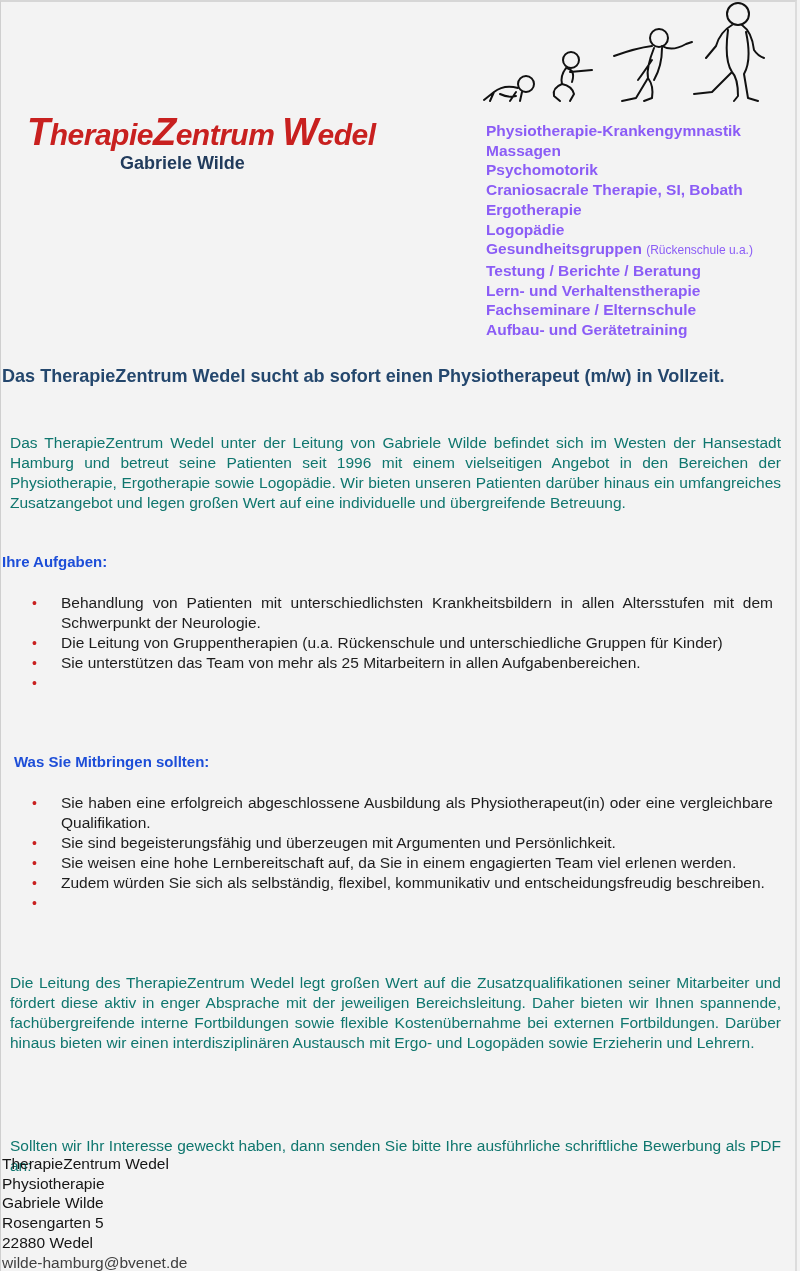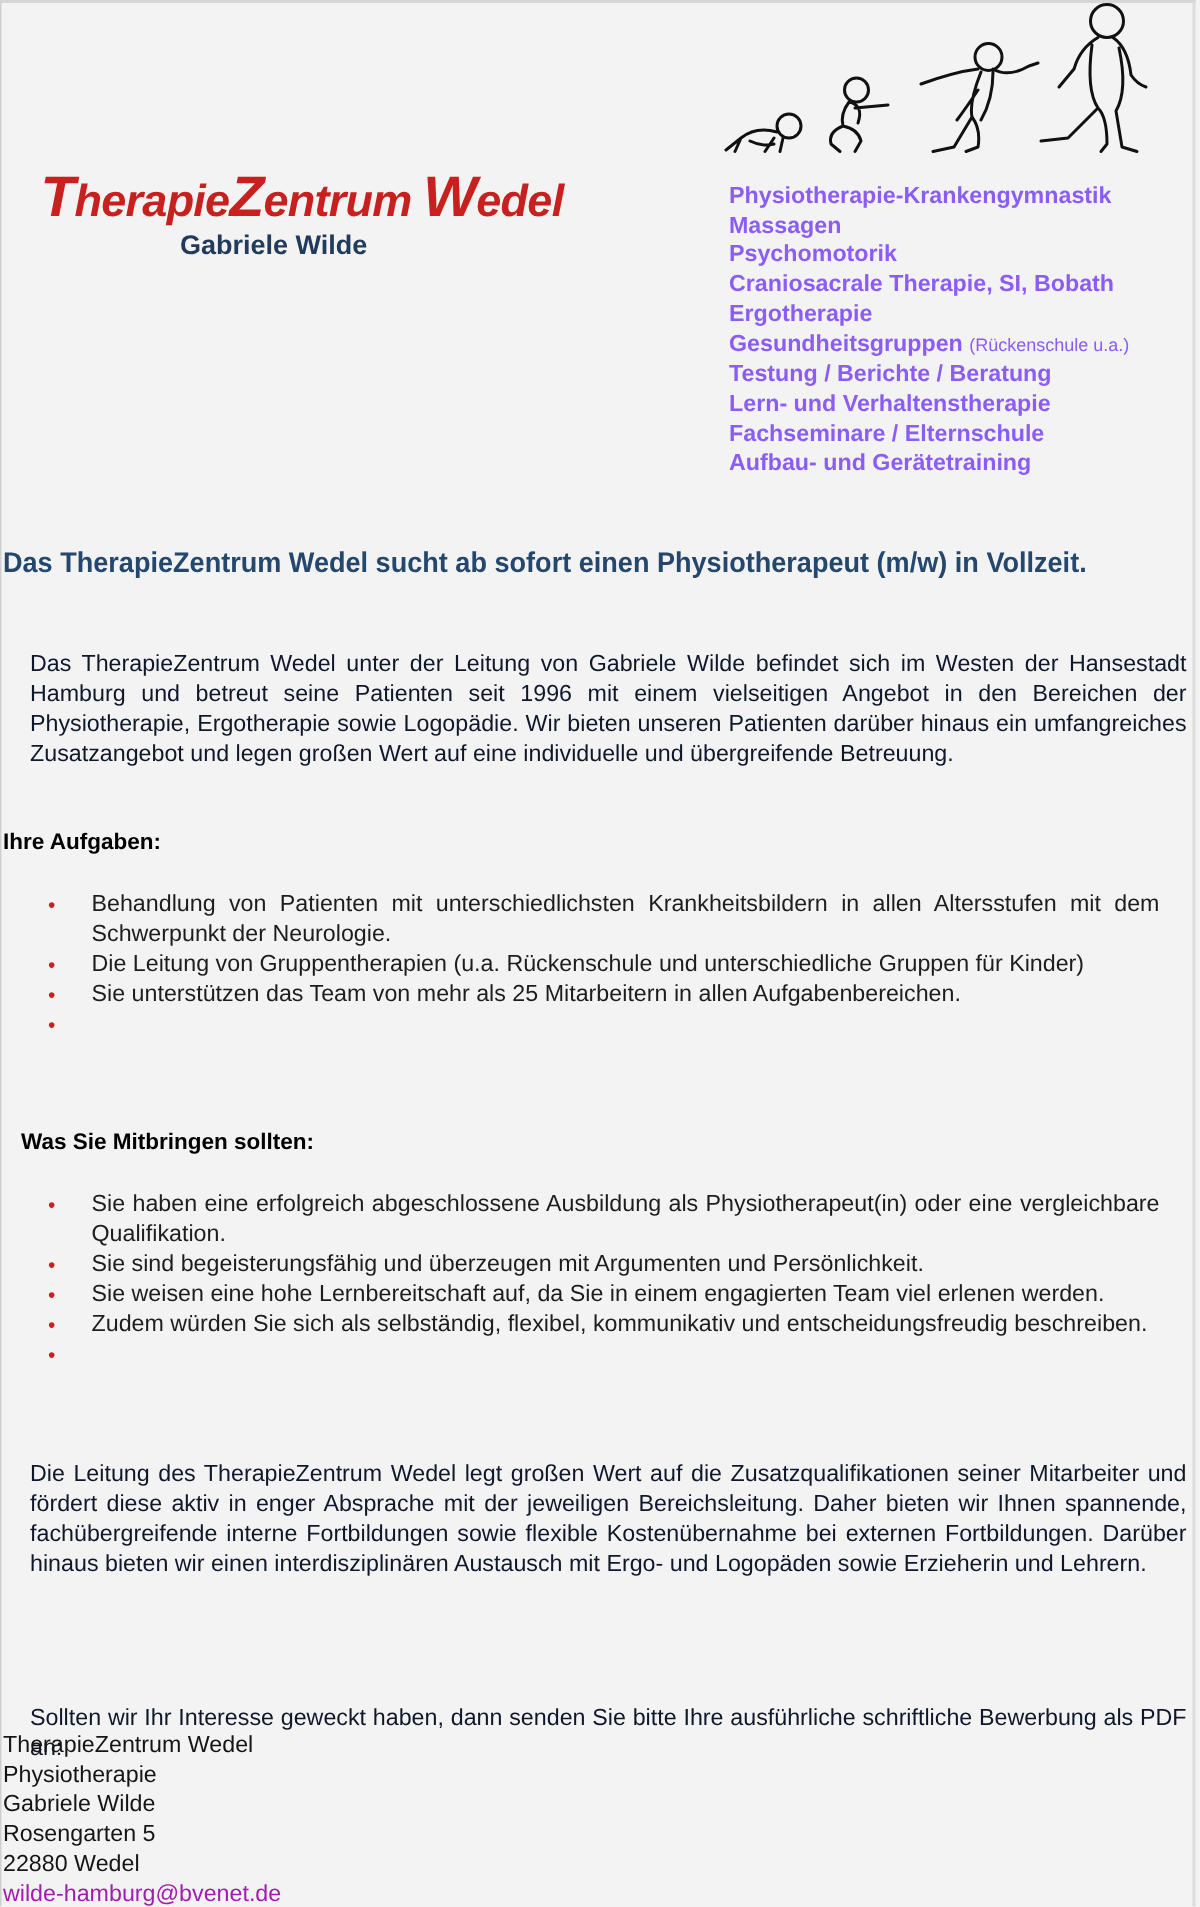--- a/index.html
+++ b/index.html
@@ -33,43 +33,43 @@
     font-weight:bold; font-size:15.5px; line-height:19.7px; color:#8b5cf6;
   }
   .services .note { font-weight:normal; font-size:12px; }
   .headline {
     position:absolute; left:2px; top:364px; width:770px;
     color:#24476d; font-weight:bold; font-size:19px; line-height:24px;
     font-family:"Liberation Sans", sans-serif;
     transform:scaleX(0.95); transform-origin:left;
   }
   .para {
-    position:absolute; left:20px; width:771px;
+    position:absolute; left:10px; width:771px;
     font-size:15.5px; line-height:20px; text-align:justify;
-    color:#0f172a;
+    color:#0f766e;
   }
   .section-title {
     position:absolute; left:2px;
-    color:#000000; font-weight:bold; font-size:15px;
+    color:#1d4ed8; font-weight:bold; font-size:15px;
   }
   ul.blist {
     position:absolute; left:30px; width:743px; margin:0; padding:0; list-style:none;
   }
   ul.blist li {
     position:relative; padding-left:31px; font-size:15.5px; line-height:20px;
     text-align:justify; color:#1d1d1d;
   }
   ul.blist li .bullet {
     position:absolute; left:2px; top:0; color:#c8201f; font-size:14px;
   }
   .address {
     position:absolute; left:2px; top:1154px;
     font-size:15.5px; line-height:19.7px; color:#151515;
   }
-  .address a { color:#a21caf; text-decoration:none; }
+  .address a { color:#404040; text-decoration:none; }
 </style>
 </head>
 <body>
 
 <div class="frame"></div>
 
 <div class="logo">
   <span class="big">T</span><span>herapie</span><span class="big">Z</span><span>entrum</span>
   <span class="big">W</span><span>edel</span>
 </div>
@@ -89,20 +89,21 @@
   <circle cx="262" cy="14" r="11"></circle>
   <path d="M256 25 Q244 32 240 46 L230 58 M266 25 Q276 32 278 50 Q282 56 288 58 M252 30 Q248 60 256 72 L236 92 L218 94 M270 32 Q276 60 268 74 L272 98 L282 101 M256 72 Q262 78 262 96 L258 101"></path>
 </svg>
 
 <div class="services">
   <div>Physiotherapie-Krankengymnastik</div>
   <div>Massagen</div>
   <div>Psychomotorik</div>
   <div>Craniosacrale Therapie, SI, Bobath</div>
   <div>Ergotherapie</div>
+  <div>Logopädie</div>
   <div><span>Gesundheitsgruppen</span> <span class="note">(Rückenschule u.a.)</span></div>
   <div>Testung / Berichte / Beratung</div>
   <div>Lern- und Verhaltenstherapie</div>
   <div>Fachseminare / Elternschule</div>
   <div>Aufbau- und Gerätetraining</div>
 </div>
 
 <div class="headline">Das TherapieZentrum Wedel sucht ab sofort einen Physiotherapeut (m/w) in Vollzeit.</div>
 
 <div class="para" style="top:433px;">Das TherapieZentrum Wedel unter der Leitung von Gabriele Wilde befindet sich im Westen der Hansestadt Hamburg und betreut seine Patienten seit 1996 mit einem vielseitigen Angebot in den Bereichen der Physiotherapie, Ergotherapie sowie Logopädie. Wir bieten unseren Patienten darüber hinaus ein umfangreiches Zusatzangebot und legen großen Wert auf eine individuelle und übergreifende Betreuung.</div>

